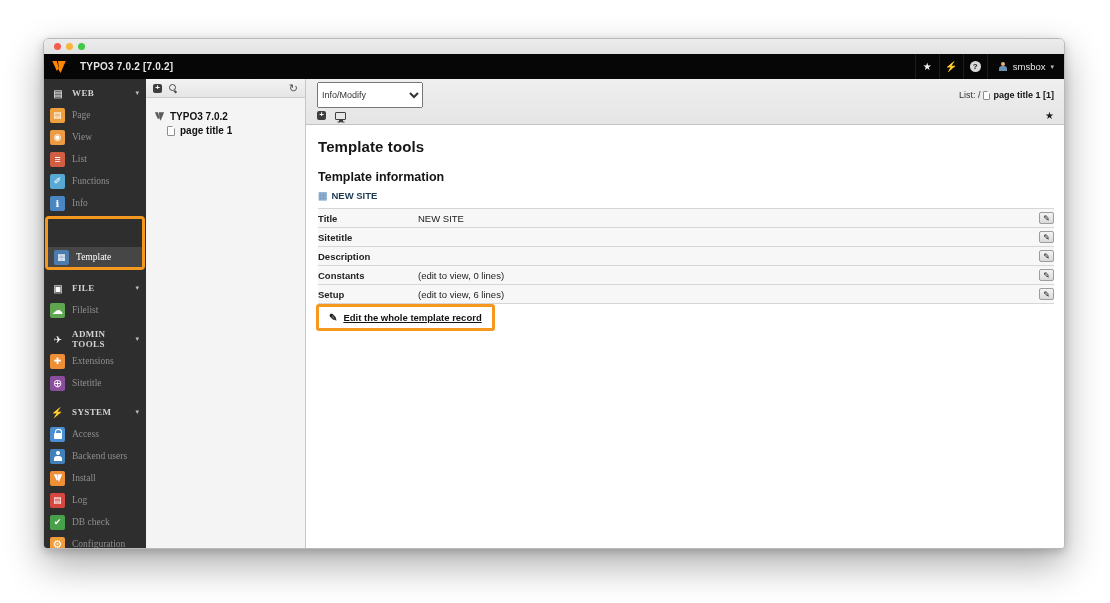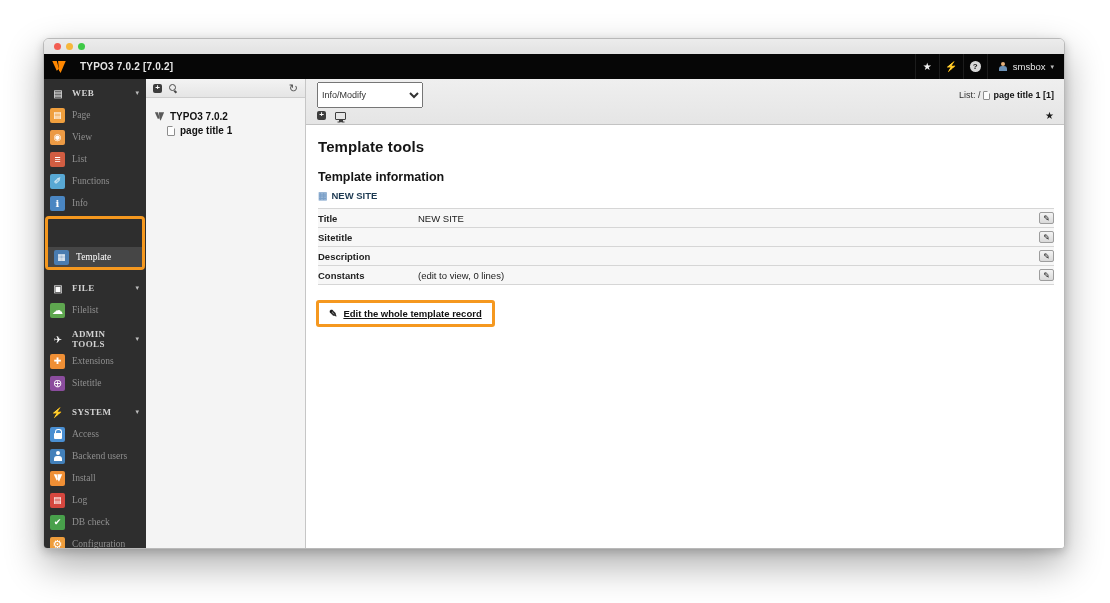--- a/index.html
+++ b/index.html
@@ -116,21 +116,21 @@
 
   table.info { width:100%; border-collapse:collapse; }
   table.info tr { background:#f7f7f7; border-top:1px solid #d6d6d6; border-bottom:1px solid #d6d6d6; }
   table.info td { font-size:9.5px; color:#222; height:19px; padding:0; vertical-align:middle; }
   td.lbl { width:100px; font-weight:bold; padding-left:8px; }
   td.act { width:26px; text-align:right; padding-right:5px; }
   .edit-btn { display:inline-flex; align-items:center; justify-content:center; width:15px; height:12px;
     background:linear-gradient(#f4f4f4,#d9d9d9); border:1px solid #9d9d9d; border-radius:2px;
     font-size:8px; color:#1c1c1c; cursor:pointer; }
 
-  .edit-annotation { display:inline-block; border:3px solid #f5981f; border-radius:3px; padding:5px 10px; margin-top:15px; margin-left:-2px; }
+  .edit-annotation { display:inline-block; border:3px solid #f5981f; border-radius:3px; padding:5px 10px; margin-top:0; margin-left:-2px; }
   .edit-link { display:flex; align-items:center; gap:6px; font-size:9.5px; font-weight:bold; color:#111; cursor:pointer; }
   .edit-link .txt { text-decoration:underline; }
   .edit-link .g-pencil::before { font-size:10px; }
 </style>
 </head>
 <body>
 
 <div class="stage">
   <div class="window">
 
@@ -345,20 +345,25 @@
             <tr>
               <td class="lbl">Description</td>
               <td class="val"></td>
               <td class="act"><span class="edit-btn g-pencil"></span></td>
             </tr>
             <tr>
               <td class="lbl">Constants</td>
               <td class="val">(edit to view, 0 lines)</td>
               <td class="act"><span class="edit-btn g-pencil"></span></td>
             </tr>
+            <tr>
+              <td class="lbl">Setup</td>
+              <td class="val">(edit to view, 6 lines)</td>
+              <td class="act"><span class="edit-btn g-pencil"></span></td>
+            </tr>
           </tbody>
             </table>
 
           <div class="edit-annotation">
             <div class="edit-link">
               <span class="g-pencil"></span>
               <span class="txt">Edit the whole template record</span>
             </div>
           </div>
         </div>

